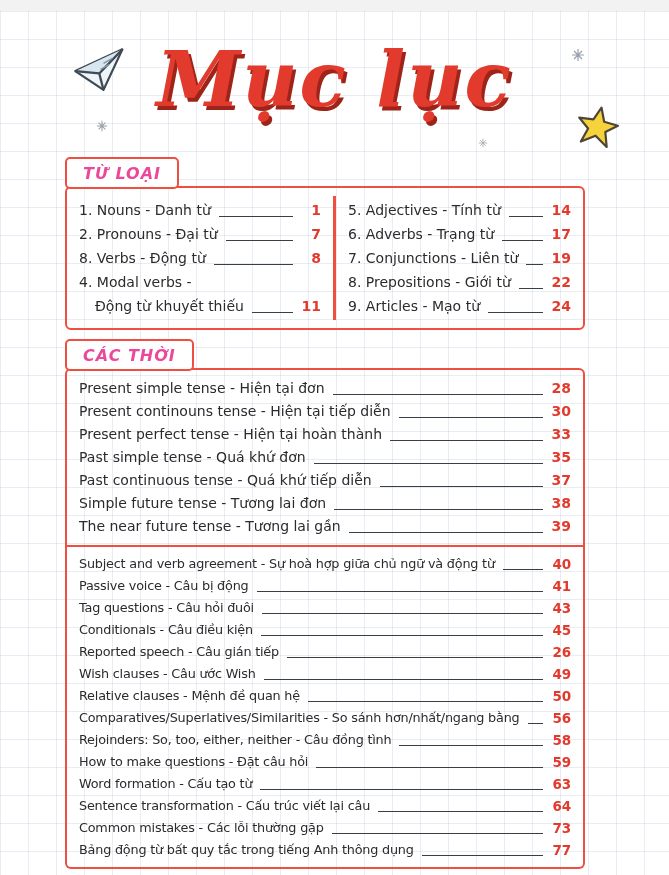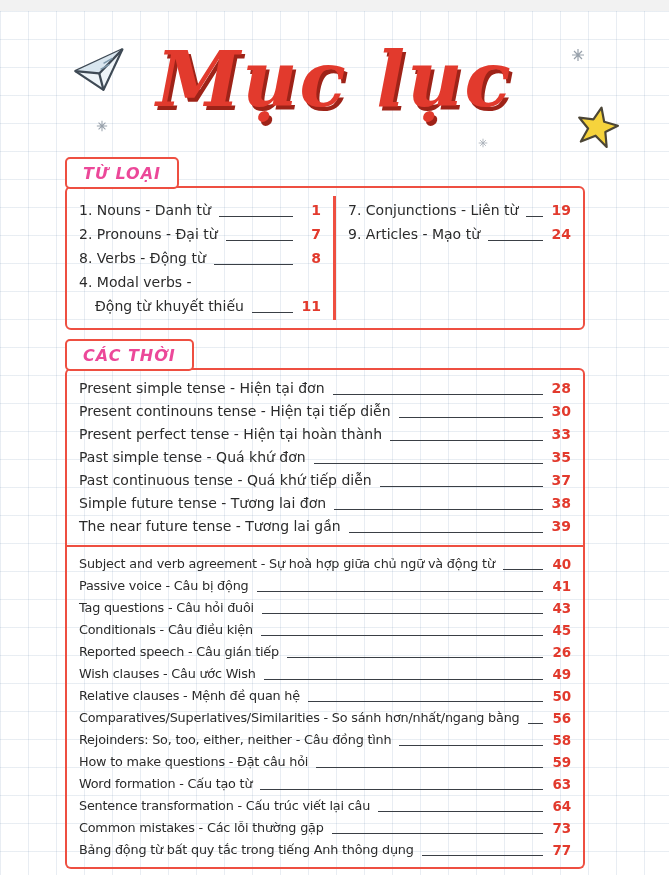--- a/index.html
+++ b/index.html
@@ -118,23 +118,38 @@
               <span class="toc-text">4. Modal verbs -</span>
             </div>
             <div class="toc-row indent">
               <span class="toc-text">Động từ khuyết thiếu</span>
               <span class="leader"></span>
               <span class="pagenum">11</span>
             </div>
           </div>
         <div class="col col-right">
             <div class="toc-row">
+              <span class="toc-text">5. Adjectives - Tính từ</span>
+              <span class="leader"></span>
+              <span class="pagenum">14</span>
+            </div>
+            <div class="toc-row">
+              <span class="toc-text">6. Adverbs - Trạng từ</span>
+              <span class="leader"></span>
+              <span class="pagenum">17</span>
+            </div>
+            <div class="toc-row">
               <span class="toc-text">7. Conjunctions - Liên từ</span>
               <span class="leader"></span>
               <span class="pagenum">19</span>
+            </div>
+            <div class="toc-row">
+              <span class="toc-text">8. Prepositions - Giới từ</span>
+              <span class="leader"></span>
+              <span class="pagenum">22</span>
             </div>
             <div class="toc-row">
               <span class="toc-text">9. Articles - Mạo từ</span>
               <span class="leader"></span>
               <span class="pagenum">24</span>
             </div>
           </div>
       </div>
     </section>
 

